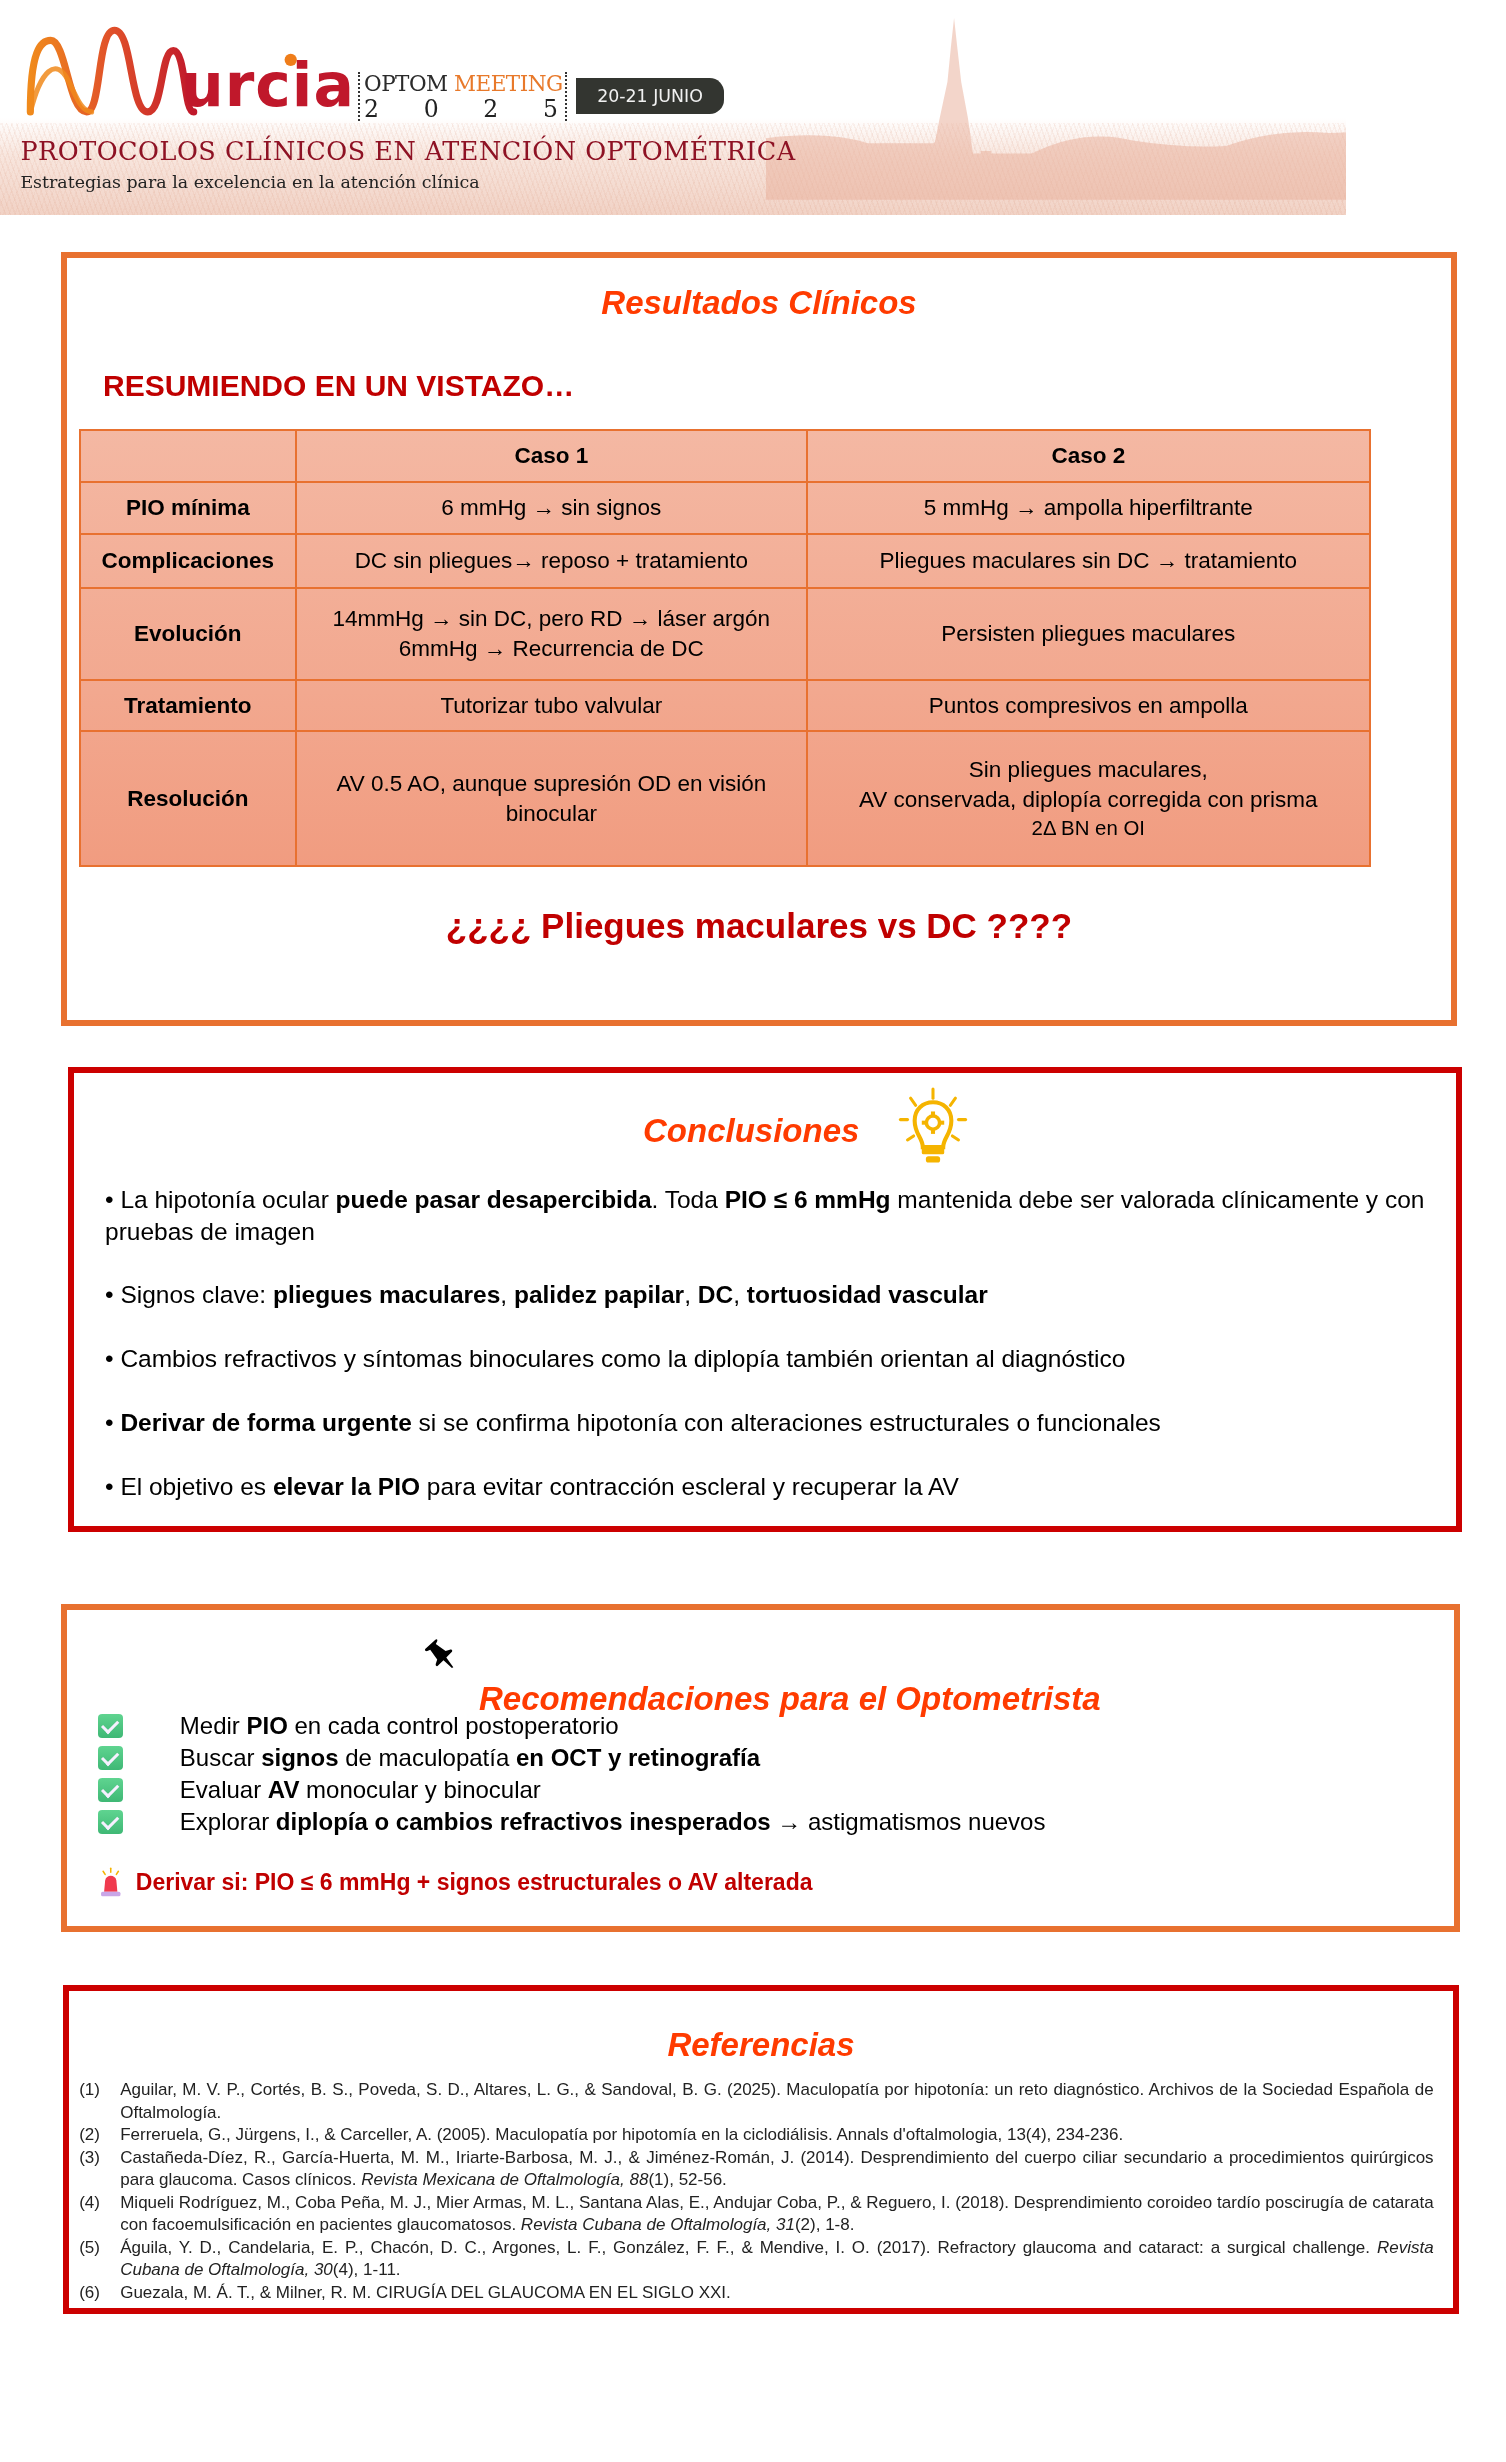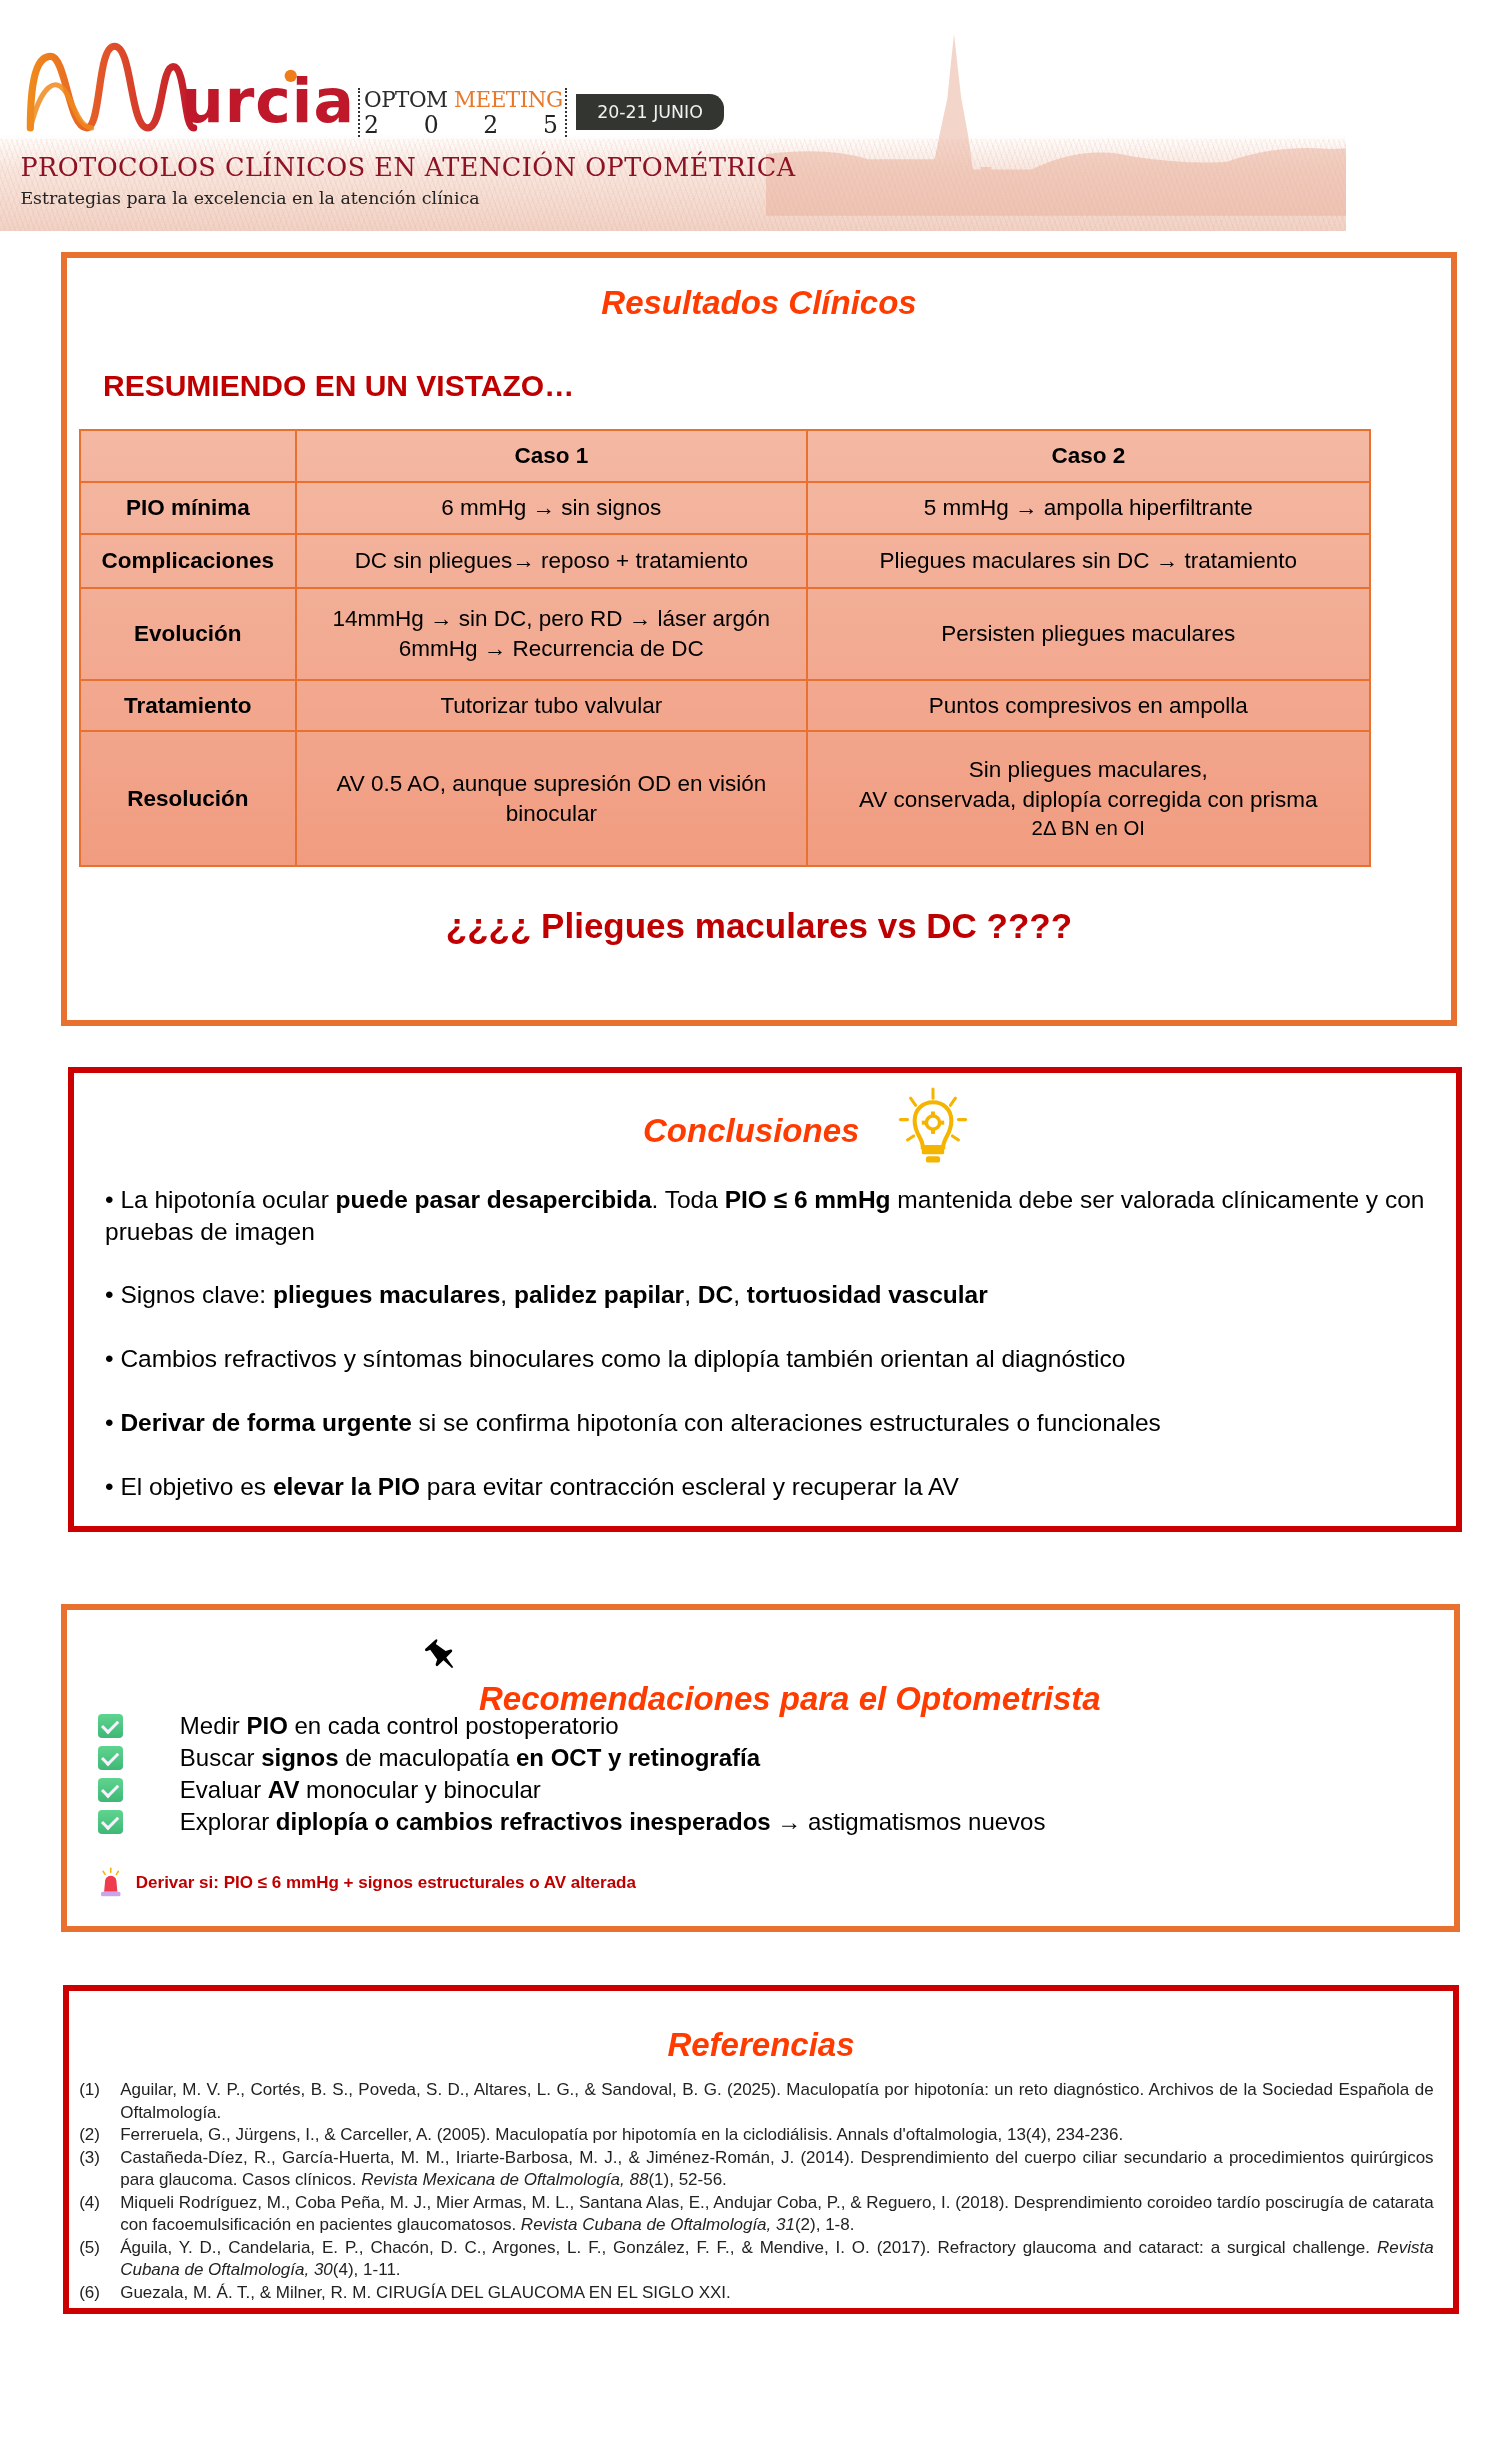--- a/index.html
+++ b/index.html
@@ -1,21 +1,21 @@
 <!DOCTYPE html>
 <html style="font-size:8.2px"><head>
 <meta charset="utf-8">
 <style>
   * { box-sizing: border-box; margin: 0; padding: 0; }
   html, body { width: 1506px; height: 2462px; background: #ffffff; overflow: hidden; }
   body { position: relative; font-family: "Liberation Sans", sans-serif; color: #000; }
 
   
   .header {
-    position: absolute; left: 0; top: 16px; width: 1346px; height: 215px;
+    position: absolute; left: 0; top: 0; width: 1346px; height: 215px;
     background: linear-gradient(180deg, #ffffff 0%, #ffffff 55%, #f8e6de 72%, #f1d2c5 100%);
     overflow: hidden;
   }
   .header .texture {
     position: absolute; left: 0; top: 123px; width: 1506px; height: 92px;
     background:
       repeating-linear-gradient(70deg, rgba(214,140,110,0.10) 0 1.5px, rgba(255,255,255,0) 1.5px 4.6px),
       repeating-linear-gradient(110deg, rgba(214,140,110,0.08) 0 1px, rgba(255,255,255,0) 1px 5.6px);
   }
   .skyline { position: absolute; left: 766px; top: 0; width: 740px; height: 215px; }
@@ -102,21 +102,21 @@
   .check {
     width: 24.5px; height: 24.5px; border-radius: 4.1px; margin-right: 13.3px;
     background: linear-gradient(180deg, #5fd490, #3fb875); position: relative; flex: none;
   }
   .check::after {
     content: ""; position: absolute; left: 6.6px; top: 3.6px; width: 7.2px; height: 13.3px;
     border-right: 3.1px solid #f6f0ff; border-bottom: 3.1px solid #f6f0ff; transform: rotate(45deg);
   }
   .alert { position: absolute; left: 31px; top: 257px; display: flex; align-items: center; }
   .siren { width: 25.5px; height: 31px; margin-right: 12.3px; position: relative; }
-  .alert-text { color: #c00000; font-weight: bold; font-size: 17px; }
+  .alert-text { color: #c00000; font-weight: bold; font-size: 23px; }
 
   
   #box4 { left: 63px; top: 1985px; width: 1396px; height: 329px; }
   #box4 .sec-title { left: 0; right: 0; top: 37px; text-align: center; }
   .refs { position: absolute; left: 10.2px; right: 19.4px; top: 88px; }
   .ref { display: flex; font-size: 17px; line-height: 22.5px; color: #222; text-align: justify; }
   .ref .num { width: 41px; flex: none; }
   .ref .txt { flex: 1; }
   .ref i { font-style: italic; }
 </style>

